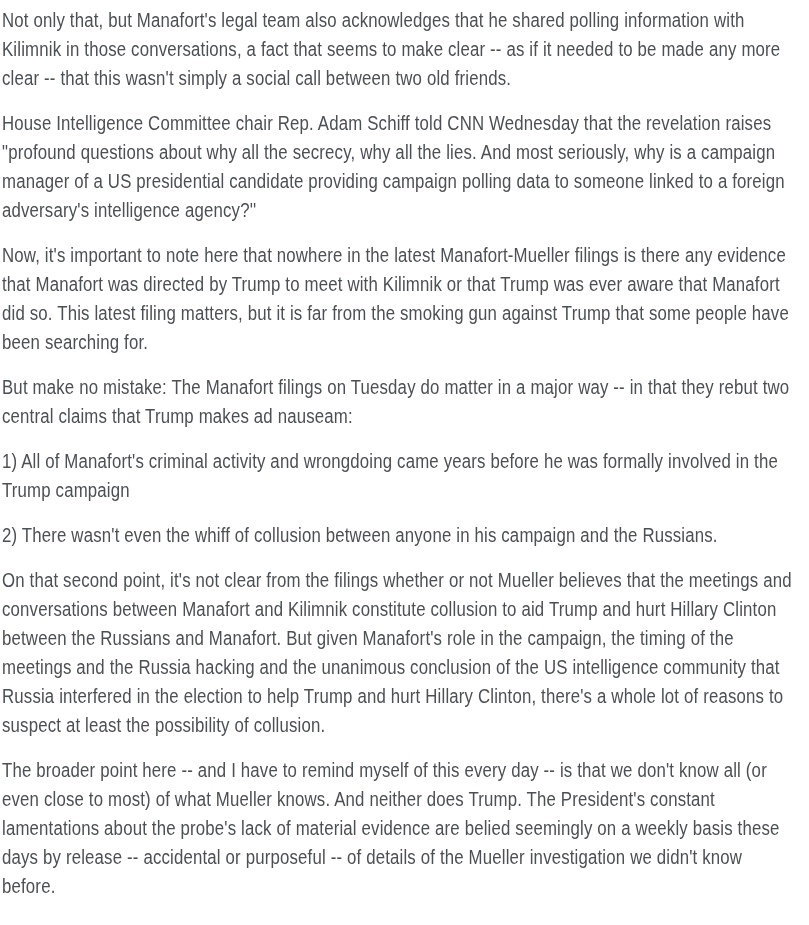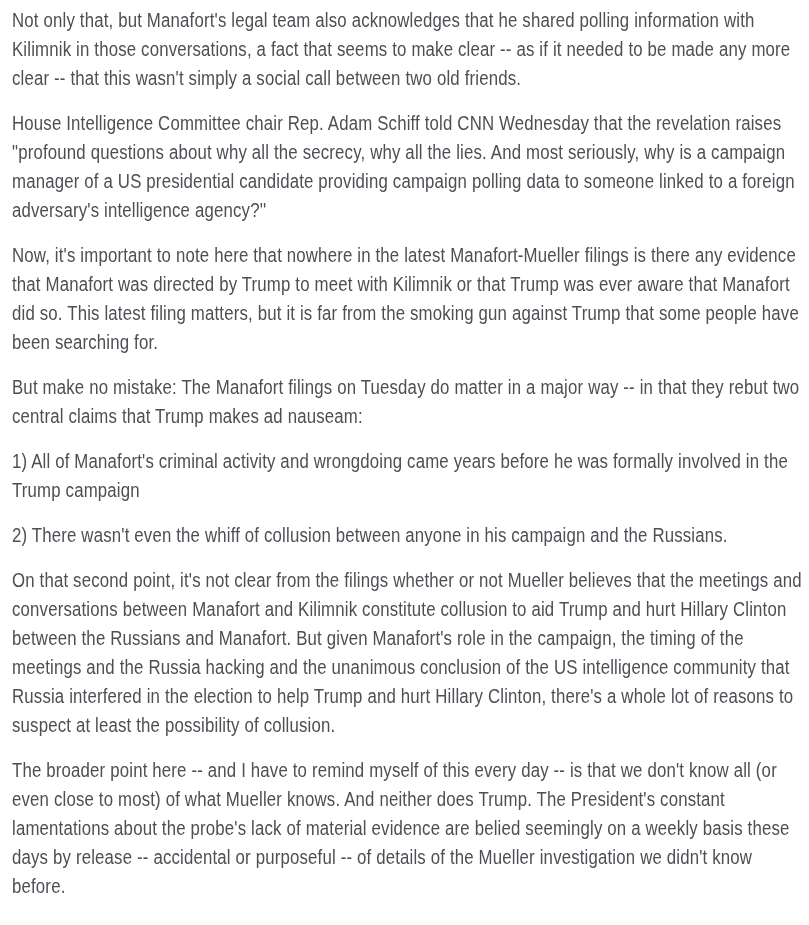--- a/index.html
+++ b/index.html
@@ -6,21 +6,21 @@
     margin: 0;
     padding: 0;
   }
   body {
     width: 809px;
     height: 925px;
     background: #ffffff;
     overflow: hidden;
   }
   .article {
-    padding: 6px 0 0 12px;
+    padding: 6px 0 0 2px;
   }
   .article-inner {
     width: 950px;               
     transform: scaleX(0.84);    
     transform-origin: top left;
   }
   .article-inner p {
     margin: 0 0 16px 0;
     font-family: "Liberation Sans", "DejaVu Sans", sans-serif;
     font-size: 20px;

